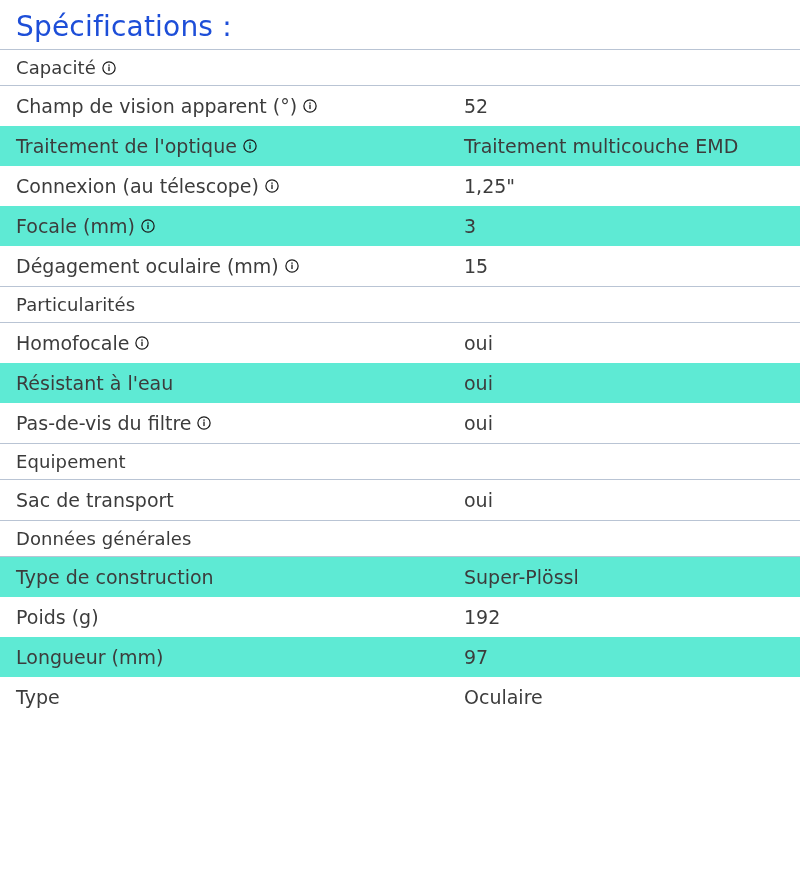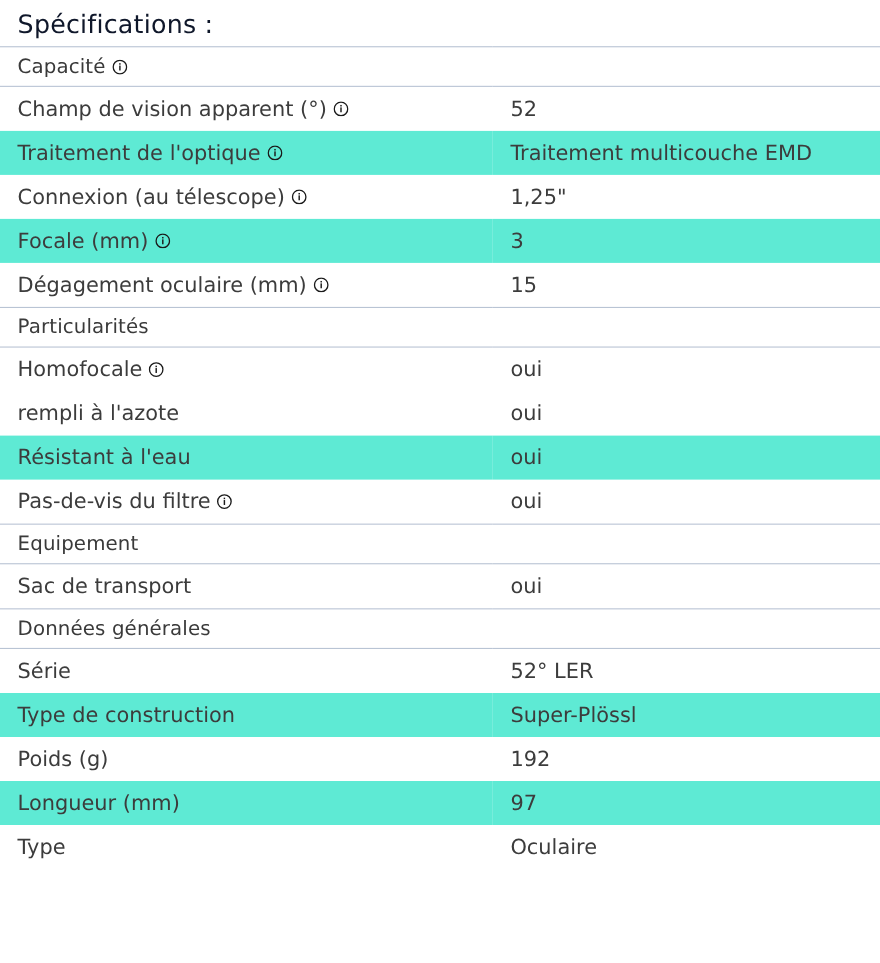--- a/index.html
+++ b/index.html
@@ -13,22 +13,22 @@
     font-family: "DejaVu Sans", sans-serif;
     color: #333333;
     overflow: hidden;
   }
   .page {
     width: 800px;
     box-sizing: border-box;
     padding: 0;
   }
   .spec-title {
-    font-size: 23px;
-    color: #0f172a;
+    font-size: 28px;
+    color: #1d4ed8;
     font-weight: normal;
     margin: 0;
     padding: 10px 16px 6px 16px;
     letter-spacing: 0.2px;
   }
   table.spec-table {
     width: 800px;
     border-collapse: collapse;
     table-layout: fixed;
   }
@@ -195,28 +195,20 @@
                 <svg width="14" height="14" viewBox="0 0 16 16">
                   <circle cx="8" cy="8" r="7" fill="none" stroke="#1a1a1a" stroke-width="1.4"></circle>
                   <rect x="7.25" y="6.4" width="1.5" height="5.1" fill="#1a1a1a"></rect>
                   <rect x="7.25" y="3.9" width="1.5" height="1.6" fill="#1a1a1a"></rect>
                 </svg>
               </span>
             </div>
           </td>
           <td class="value"><span>oui</span></td>
         </tr>
-        <tr class="data-row">
-          <td class="label">
-            <div class="label-inner">
-              <span>rempli à l'azote</span>
-            </div>
-          </td>
-          <td class="value"><span>oui</span></td>
-        </tr>
         <tr class="data-row alt">
           <td class="label">
             <div class="label-inner">
               <span>Résistant à l'eau</span>
             </div>
           </td>
           <td class="value"><span>oui</span></td>
         </tr>
         <tr class="data-row">
           <td class="label">
@@ -247,28 +239,20 @@
             </div>
           </td>
           <td class="value"><span>oui</span></td>
         </tr>
         <tr class="section-row">
           <td colspan="2">
             <div class="section-title label-inner">
               <span>Données générales</span>
             </div>
           </td>
-        </tr>
-        <tr class="data-row">
-          <td class="label">
-            <div class="label-inner">
-              <span>Série</span>
-            </div>
-          </td>
-          <td class="value"><span>52° LER</span></td>
         </tr>
         <tr class="data-row alt">
           <td class="label">
             <div class="label-inner">
               <span>Type de construction</span>
             </div>
           </td>
           <td class="value"><span>Super-Plössl</span></td>
         </tr>
         <tr class="data-row">

